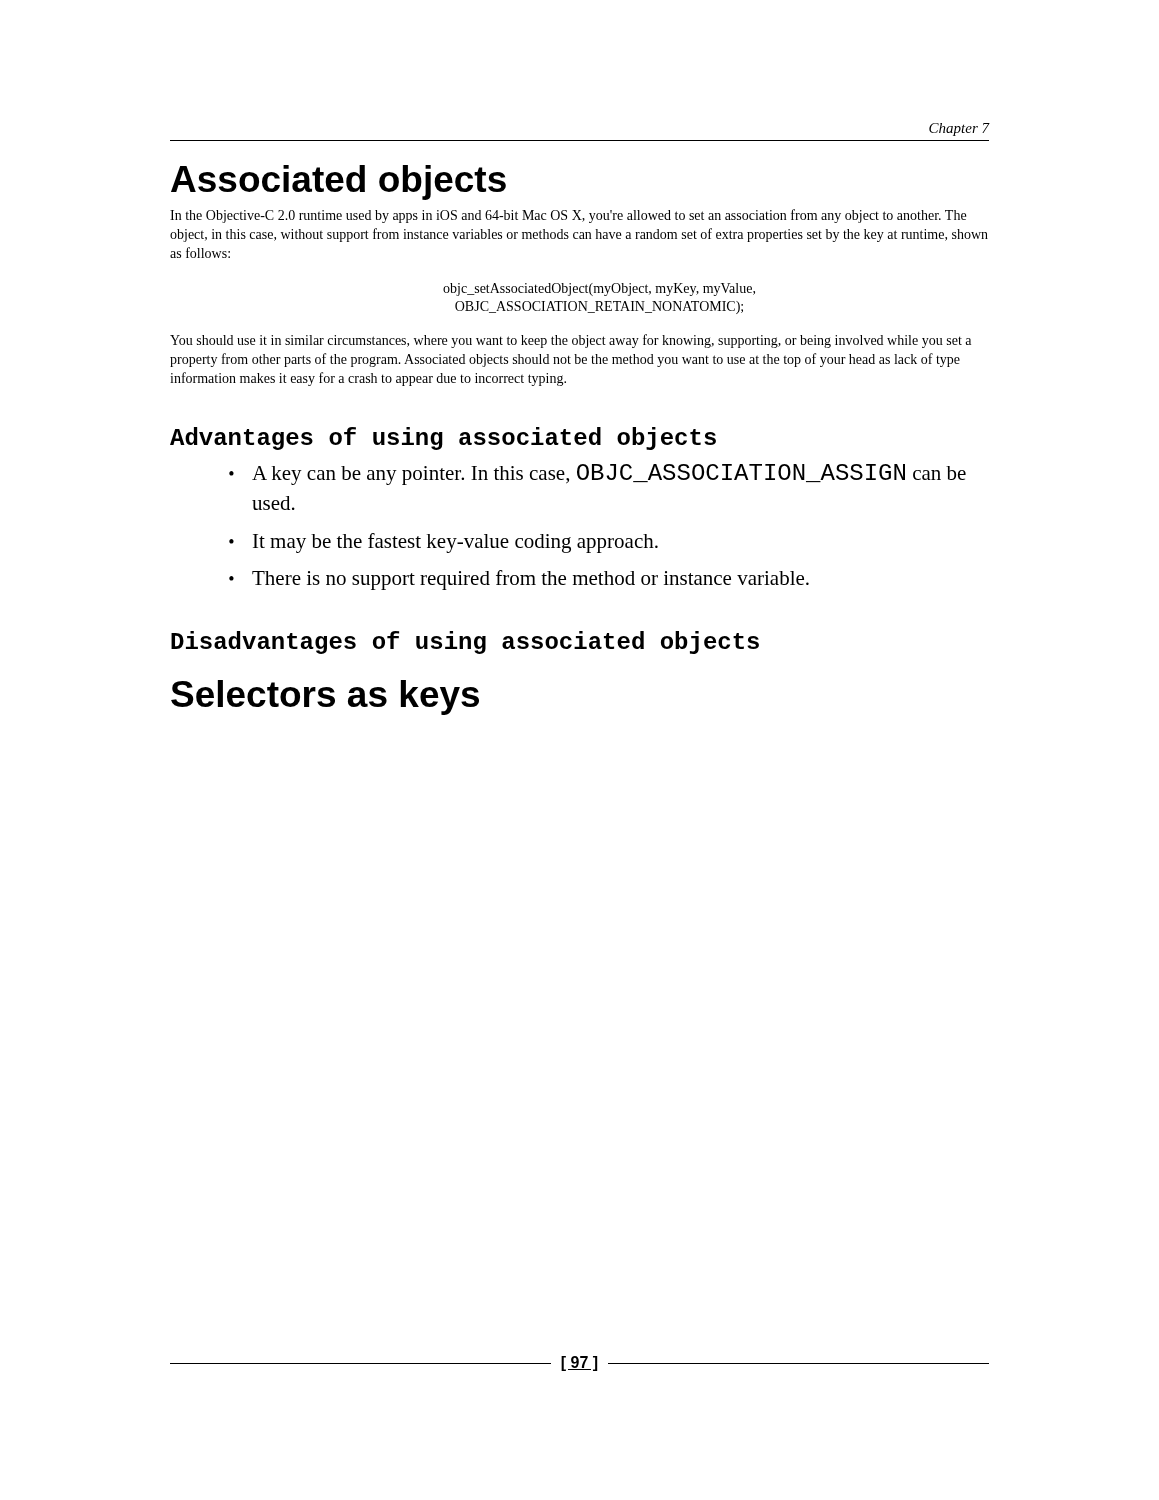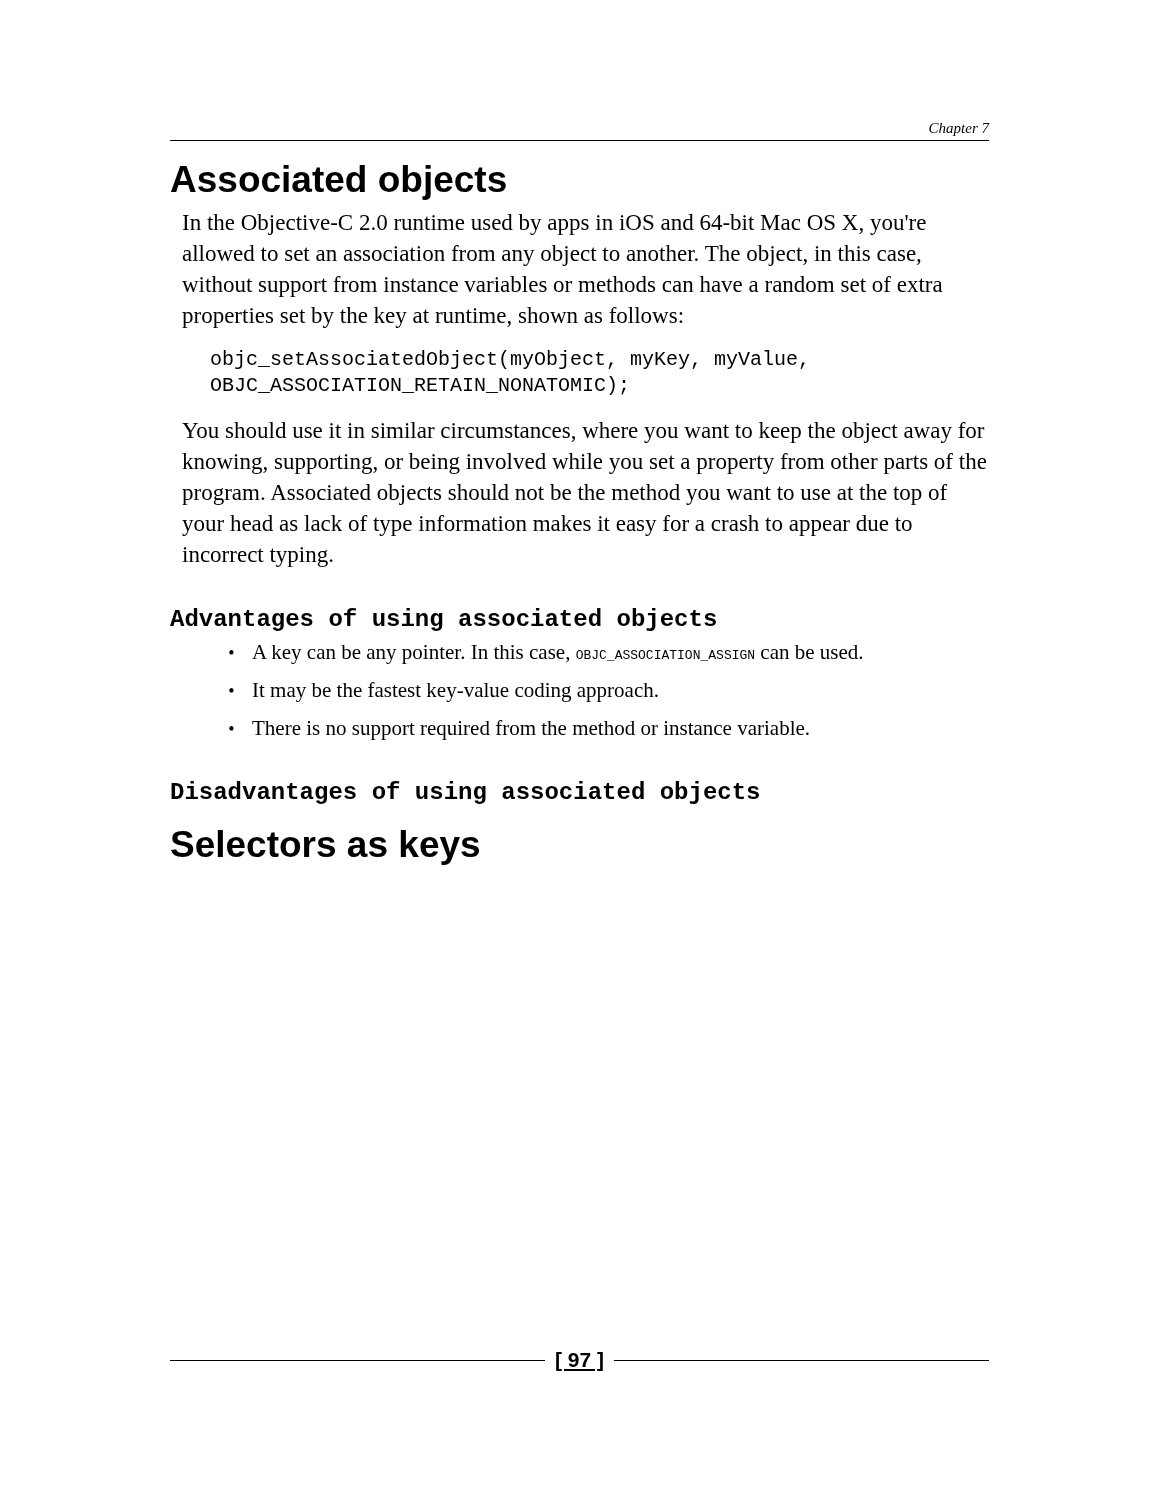--- a/index.html
+++ b/index.html
@@ -36,34 +36,35 @@
     margin: 18px 0 6px 0;
     letter-spacing: 0px;
   }
   h2 {
     font-family: Liberation Mono, monospace;
     font-weight: 700;
     font-size: 24px;
     margin: 36px 0 6px 0;
   }
   p {
-    font-size: 23px;
+    font-size: 14px;
     line-height: 1.35;
-    margin: 0 0 16px 12px;
+    margin: 0 0 16px 0;
   }
   .code-block {
-    font-family: Liberation Mono, monospace;
-    font-size: 20px;
+    font-family: Liberation Serif, serif;
+    font-size: 14px;
     line-height: 1.3;
     white-space: pre;
     margin: 6px 0 16px 40px;
+    text-align: center;
   }
   code.inline {
     font-family: "Courier New", Courier, monospace;
-    font-size: 13px;
+    font-size: 24px;
   }
   ul {
     margin: 4px 0 6px 0;
     padding-left: 78px;
   }
   ul li {
     font-size: 21px;
     line-height: 1.33;
     margin-bottom: 10px;
     padding-left: 4px;
@@ -81,21 +82,21 @@
     align-items: center;
   }
   .footer-line {
     flex: 1;
     border-top: 1.5px solid #000;
   }
   .page-num {
     padding: 0 10px;
     font-family: Helvetica, Arial, sans-serif;
     font-weight: 700;
-    font-size: 21px;
+    font-size: 16px;
     text-decoration: underline;
   }
 </style>
 </head>
 <body>
 
 <div class="page">
 
   <div class="top-rule">
     <span class="chapter-label">Chapter 7</span>

